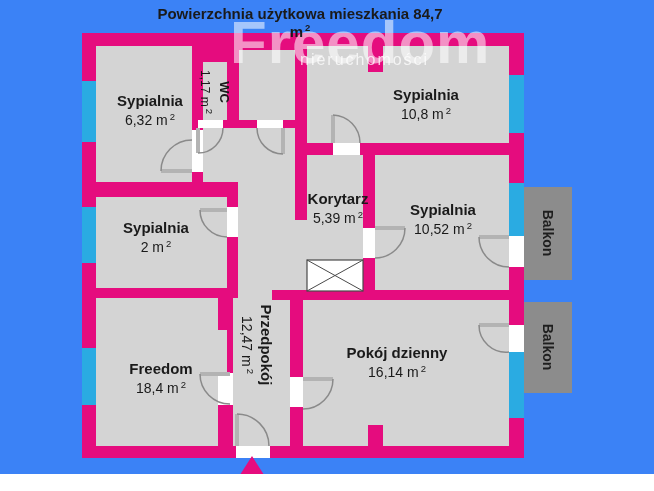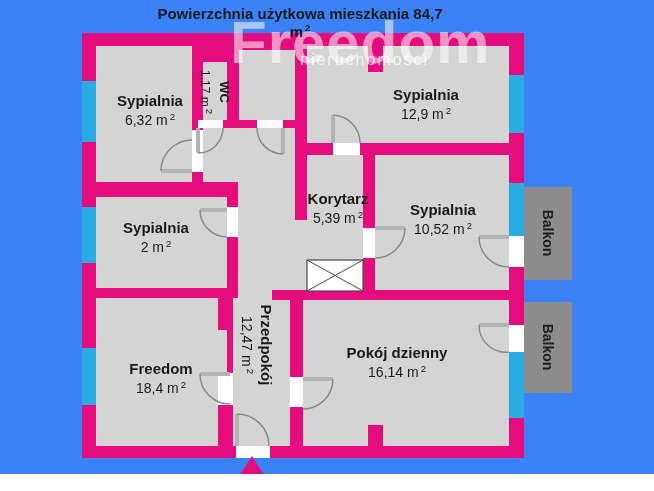--- a/index.html
+++ b/index.html
@@ -133,21 +133,21 @@
   </div>
 
   <div class="room-label rot small" style="left:214px;top:92px;">
     <div class="rname">WC</div>
     <div class="rarea"><span>1,17 m</span><sup>2</sup></div>
   </div>
 
 
   <div class="room-label" style="left:426px;top:104px;">
     <div class="rname">Sypialnia</div>
-    <div class="rarea"><span>12,9 m</span><sup>2</sup></div>
+    <div class="rarea"><span>10,8 m</span><sup>2</sup></div>
   </div>
 
   <div class="room-label" style="left:156px;top:237px;">
     <div class="rname">Sypialnia</div>
     <div class="rarea"><span>2 m</span><sup>2</sup></div>
   </div>
 
   <div class="room-label" style="left:338px;top:208px;">
     <div class="rname">Korytarz</div>
     <div class="rarea"><span>5,39 m</span><sup>2</sup></div>

